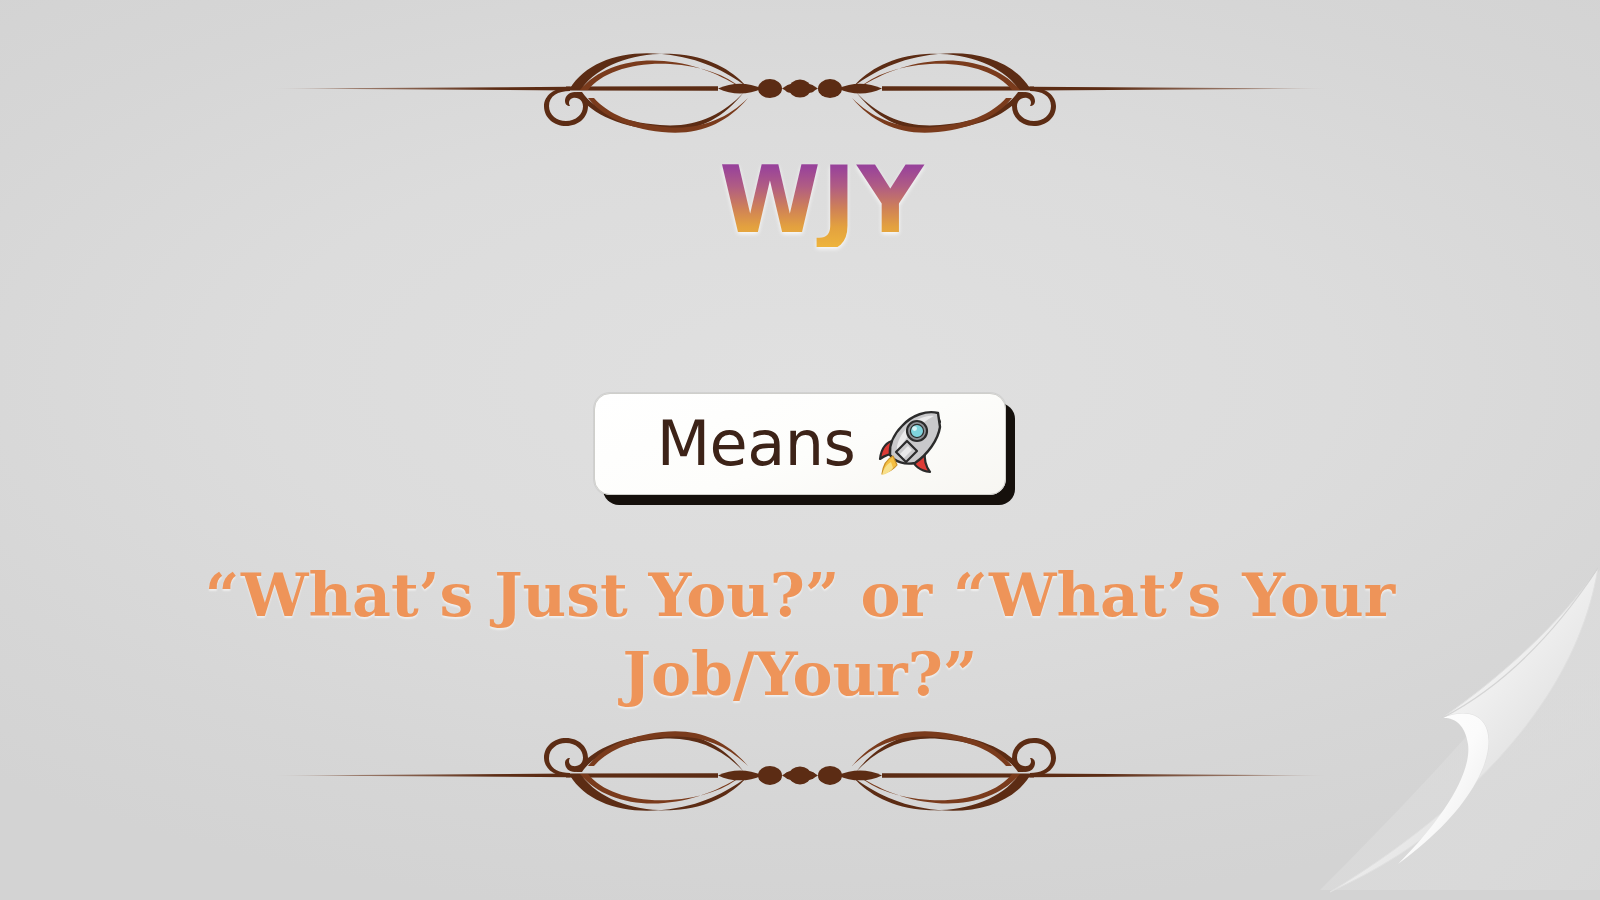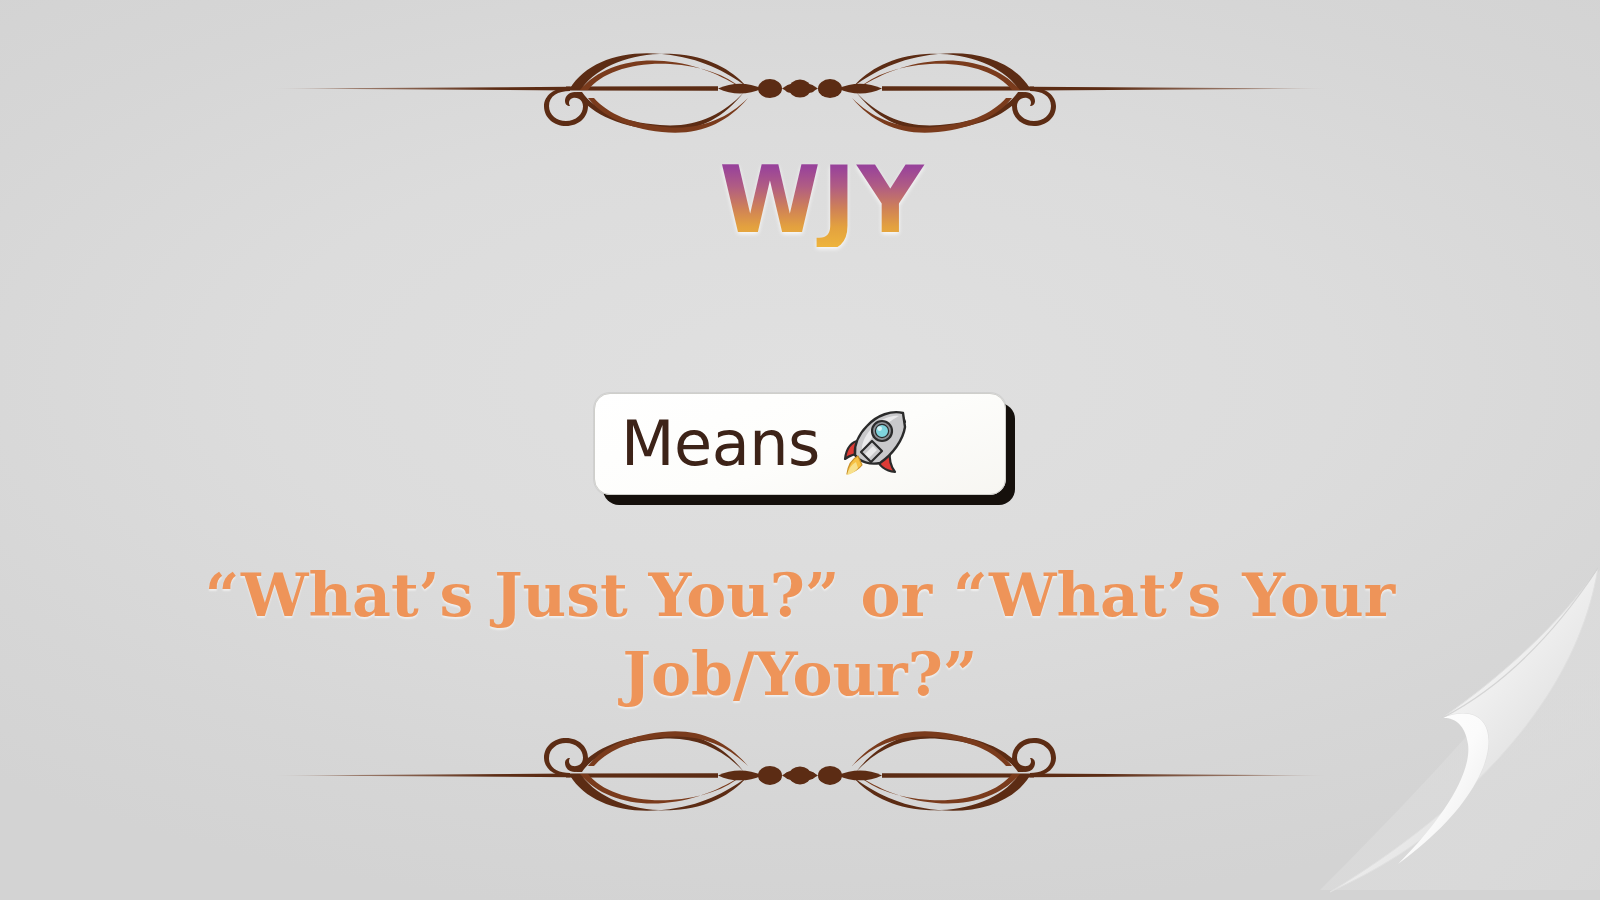--- a/index.html
+++ b/index.html
@@ -71,20 +71,21 @@
   #means-wrap {
     position: absolute;
     top: 393px;
     left: 0;
     width: 100%;
     text-align: center;
   }
   #means-button {
     display: inline-flex;
     align-items: center;
+    justify-content: center;
     gap: 16px;
     box-sizing: border-box;
     width: 412px;
     height: 102px;
     padding: 0 22px 0 26px;
     background: linear-gradient(160deg, #ffffff 0%, #fdfdfb 55%, #f7f6f2 100%);
     border: 1px solid #cfcfcb;
     border-radius: 16px;
     box-shadow: 9px 10px 0 0 #15100c, 0 0 0 1px rgba(0,0,0,0.06);
   }

